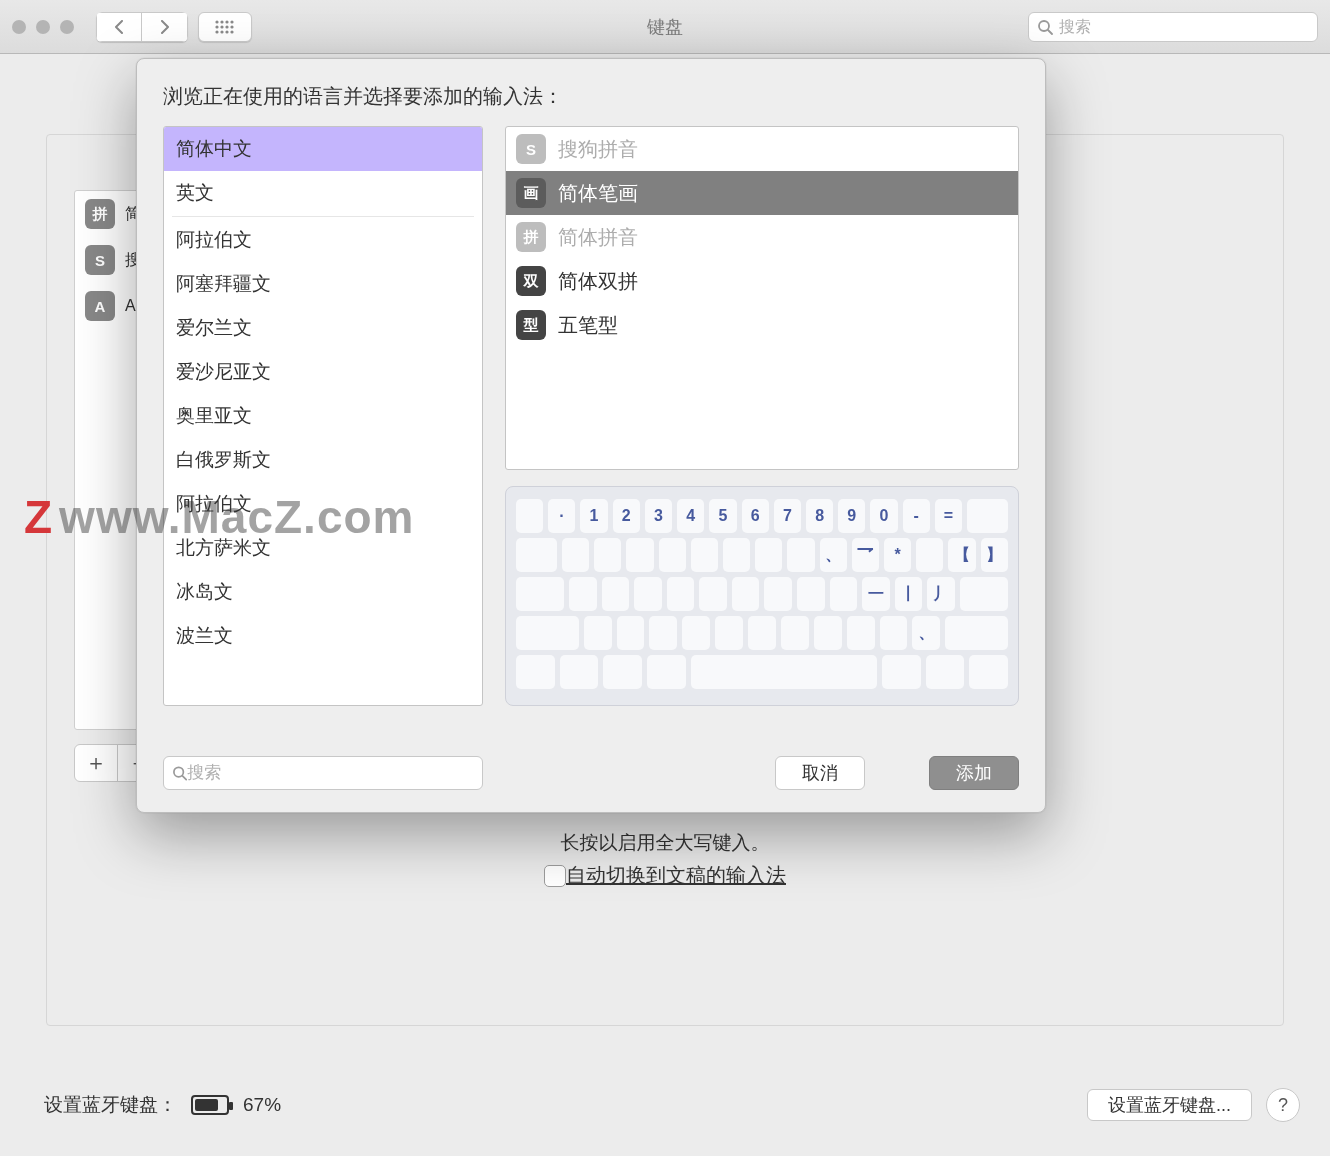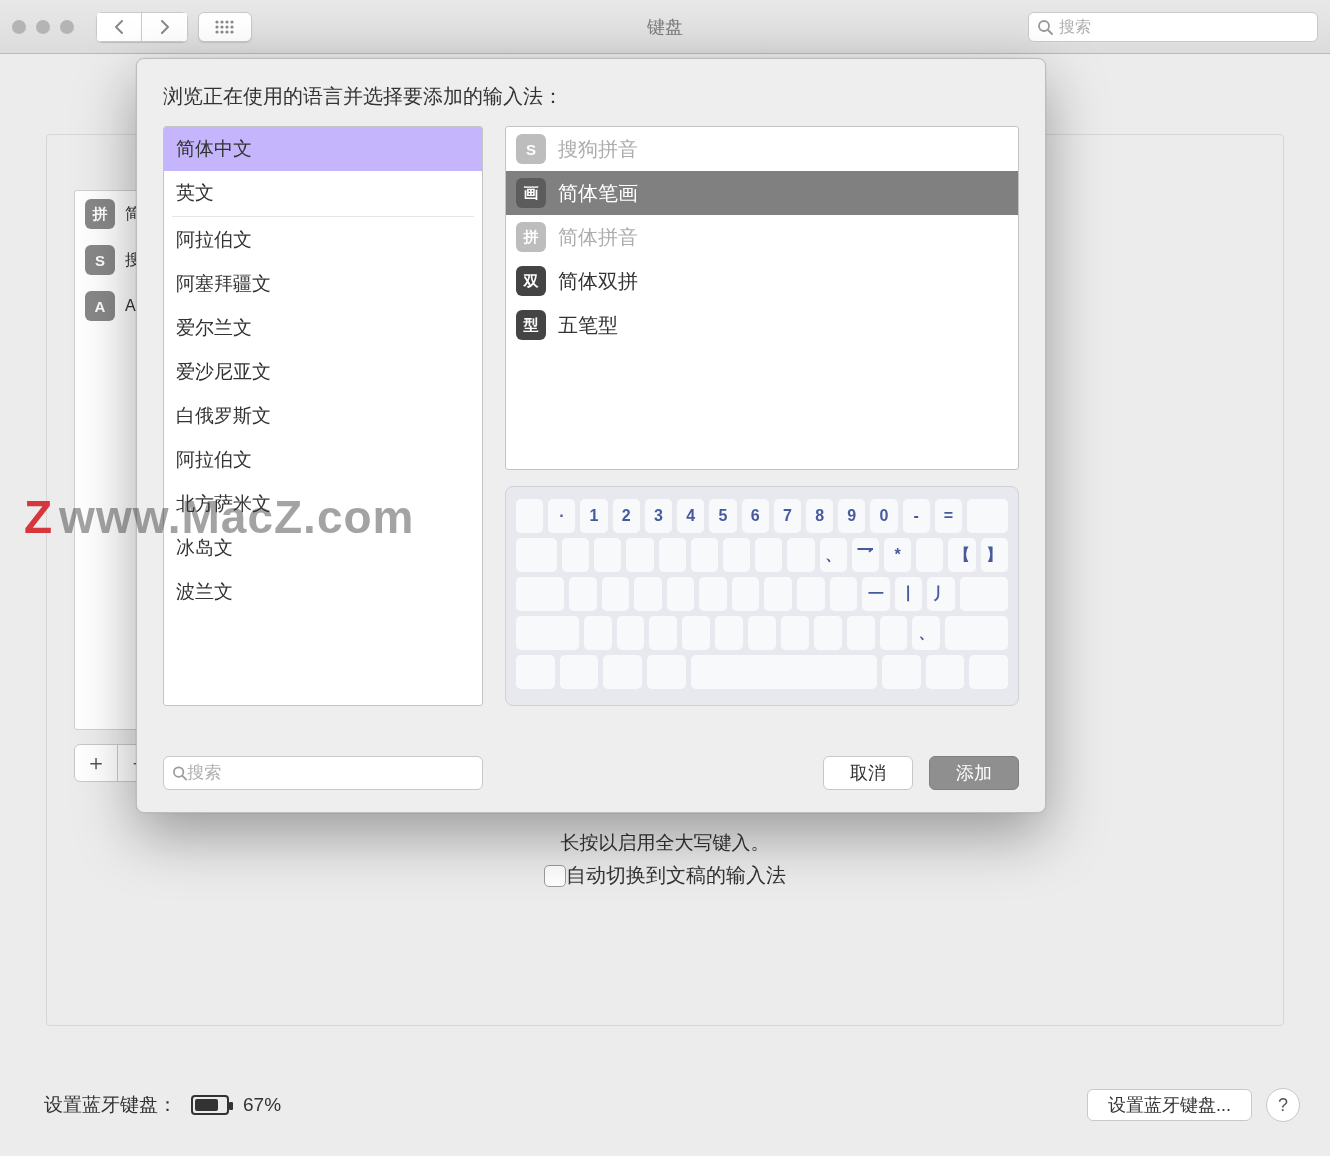--- a/index.html
+++ b/index.html
@@ -64,21 +64,21 @@
     }
     .bg-source-item { display: flex; align-items: center; gap: 10px; padding: 8px 10px; }
     .bg-badge {
       width: 30px; height: 30px; border-radius: 6px; background: #888; color: #fff;
       display: flex; align-items: center; justify-content: center; font-size: 15px; font-weight: 600;
     }
     .bg-actions { position: absolute; left: 74px; top: 744px; display: flex; border-radius:6px; overflow:hidden; border:1px solid #c8c8c8; background:#fff; }
     .bg-actions .ab { width: 42px; height: 36px; display:flex; align-items:center; justify-content:center; font-size:22px; color:#555;}
     .bg-actions .ab + .ab { border-left:1px solid #c8c8c8; }
     .caps-note { position:absolute; left:0; right:0; top:830px; text-align:center; font-size:19px; color:#333; }
-    .auto-switch { position:absolute; left:0; right:0; top:862px; text-align:center; font-size:20px; color:#333; display:flex; align-items:center; justify-content:center; }
+    .auto-switch { position:absolute; left:0; right:0; top:862px; text-align:center; font-size:20px; color:#333; display:flex; align-items:center; justify-content:center; text-decoration:underline;}
     .chk { width:22px; height:22px; border:1px solid #9c9c9c; border-radius:5px; background:#fff; display:inline-block;}
     .bottom-row { position:absolute; left:44px; right:30px; bottom:34px; display:flex; align-items:center; }
     .battery-wrap { display:flex; align-items:center; gap:14px; font-size:19px; color:#333;}
     .battery-icon { width:38px; height:20px; border:2px solid #333; border-radius:4px; position:relative; }
     .battery-icon::after { content:""; position:absolute; right:-6px; top:5px; width:4px; height:8px; background:#333; border-radius:1px;}
     .battery-fill { position:absolute; left:2px; top:2px; bottom:2px; width:67%; background:#333; border-radius:2px;}
     .bt-btn { margin-left:auto; height:32px; padding:0 20px; border:1px solid #c8c8c8; border-radius:6px; background:#fff; font-size:18px; display:flex; align-items:center;}
     .help-btn { width:34px; height:34px; border:1px solid #c8c8c8; border-radius:50%; background:#fff; display:flex; align-items:center; justify-content:center; margin-left:14px; font-size:18px; color:#555;}
 
     .watermark {
@@ -146,21 +146,21 @@
     .modal-footer { margin-top:auto; display:flex; align-items:center; gap:16px; }
     .modal-search {
       width: 320px; height:34px; background:#fff; border:1px solid #c8c8c8; border-radius:6px;
       display:flex; align-items:center; padding:0 8px; color:#9a9a9a;
     }
     .modal-search input { border:none; outline:none; width:100%; font-size:17px; background:transparent; }
     .modal-search input::placeholder { color:#b0b0b0; }
     .spacer { flex:1; }
     .mbtn {
       height:34px; padding:0 26px; border-radius:6px; font-size:18px;
-      border:1px solid #c8c8c8; background:#fff; color:#333; display:flex; align-items:center;
+      border:1px solid #c8c8c8; background:#fff; color:#333; display:flex; align-items:center;margin-left:48px;
     }
     .mbtn.primary { background:#8f8f8f; border-color:#7f7f7f; color:#fff; }
 
     
     .lang-panel::-webkit-scrollbar{width:0;}
   </style>
 </head>
 <body>
 
 <div class="toolbar">
@@ -255,20 +255,21 @@
   <div class="panels">
     <div class="panel lang-panel">
       <ul class="list" id="lang-list">
           <li class="item selected">简体中文</li>
           <li class="item">英文</li>
           <li class="divider"></li>
           <li class="item">阿拉伯文</li>
           <li class="item">阿塞拜疆文</li>
           <li class="item">爱尔兰文</li>
           <li class="item">爱沙尼亚文</li>
+          <li class="item">奥里亚文</li>
           <li class="item">白俄罗斯文</li>
           <li class="item">阿拉伯文</li>
           <li class="item">北方萨米文</li>
           <li class="item">冰岛文</li>
           <li class="item">波兰文</li>
         </ul>
     </div>
     <div class="right-col">
       <div class="panel ime-panel">
         <ul class="list" id="ime-list">

